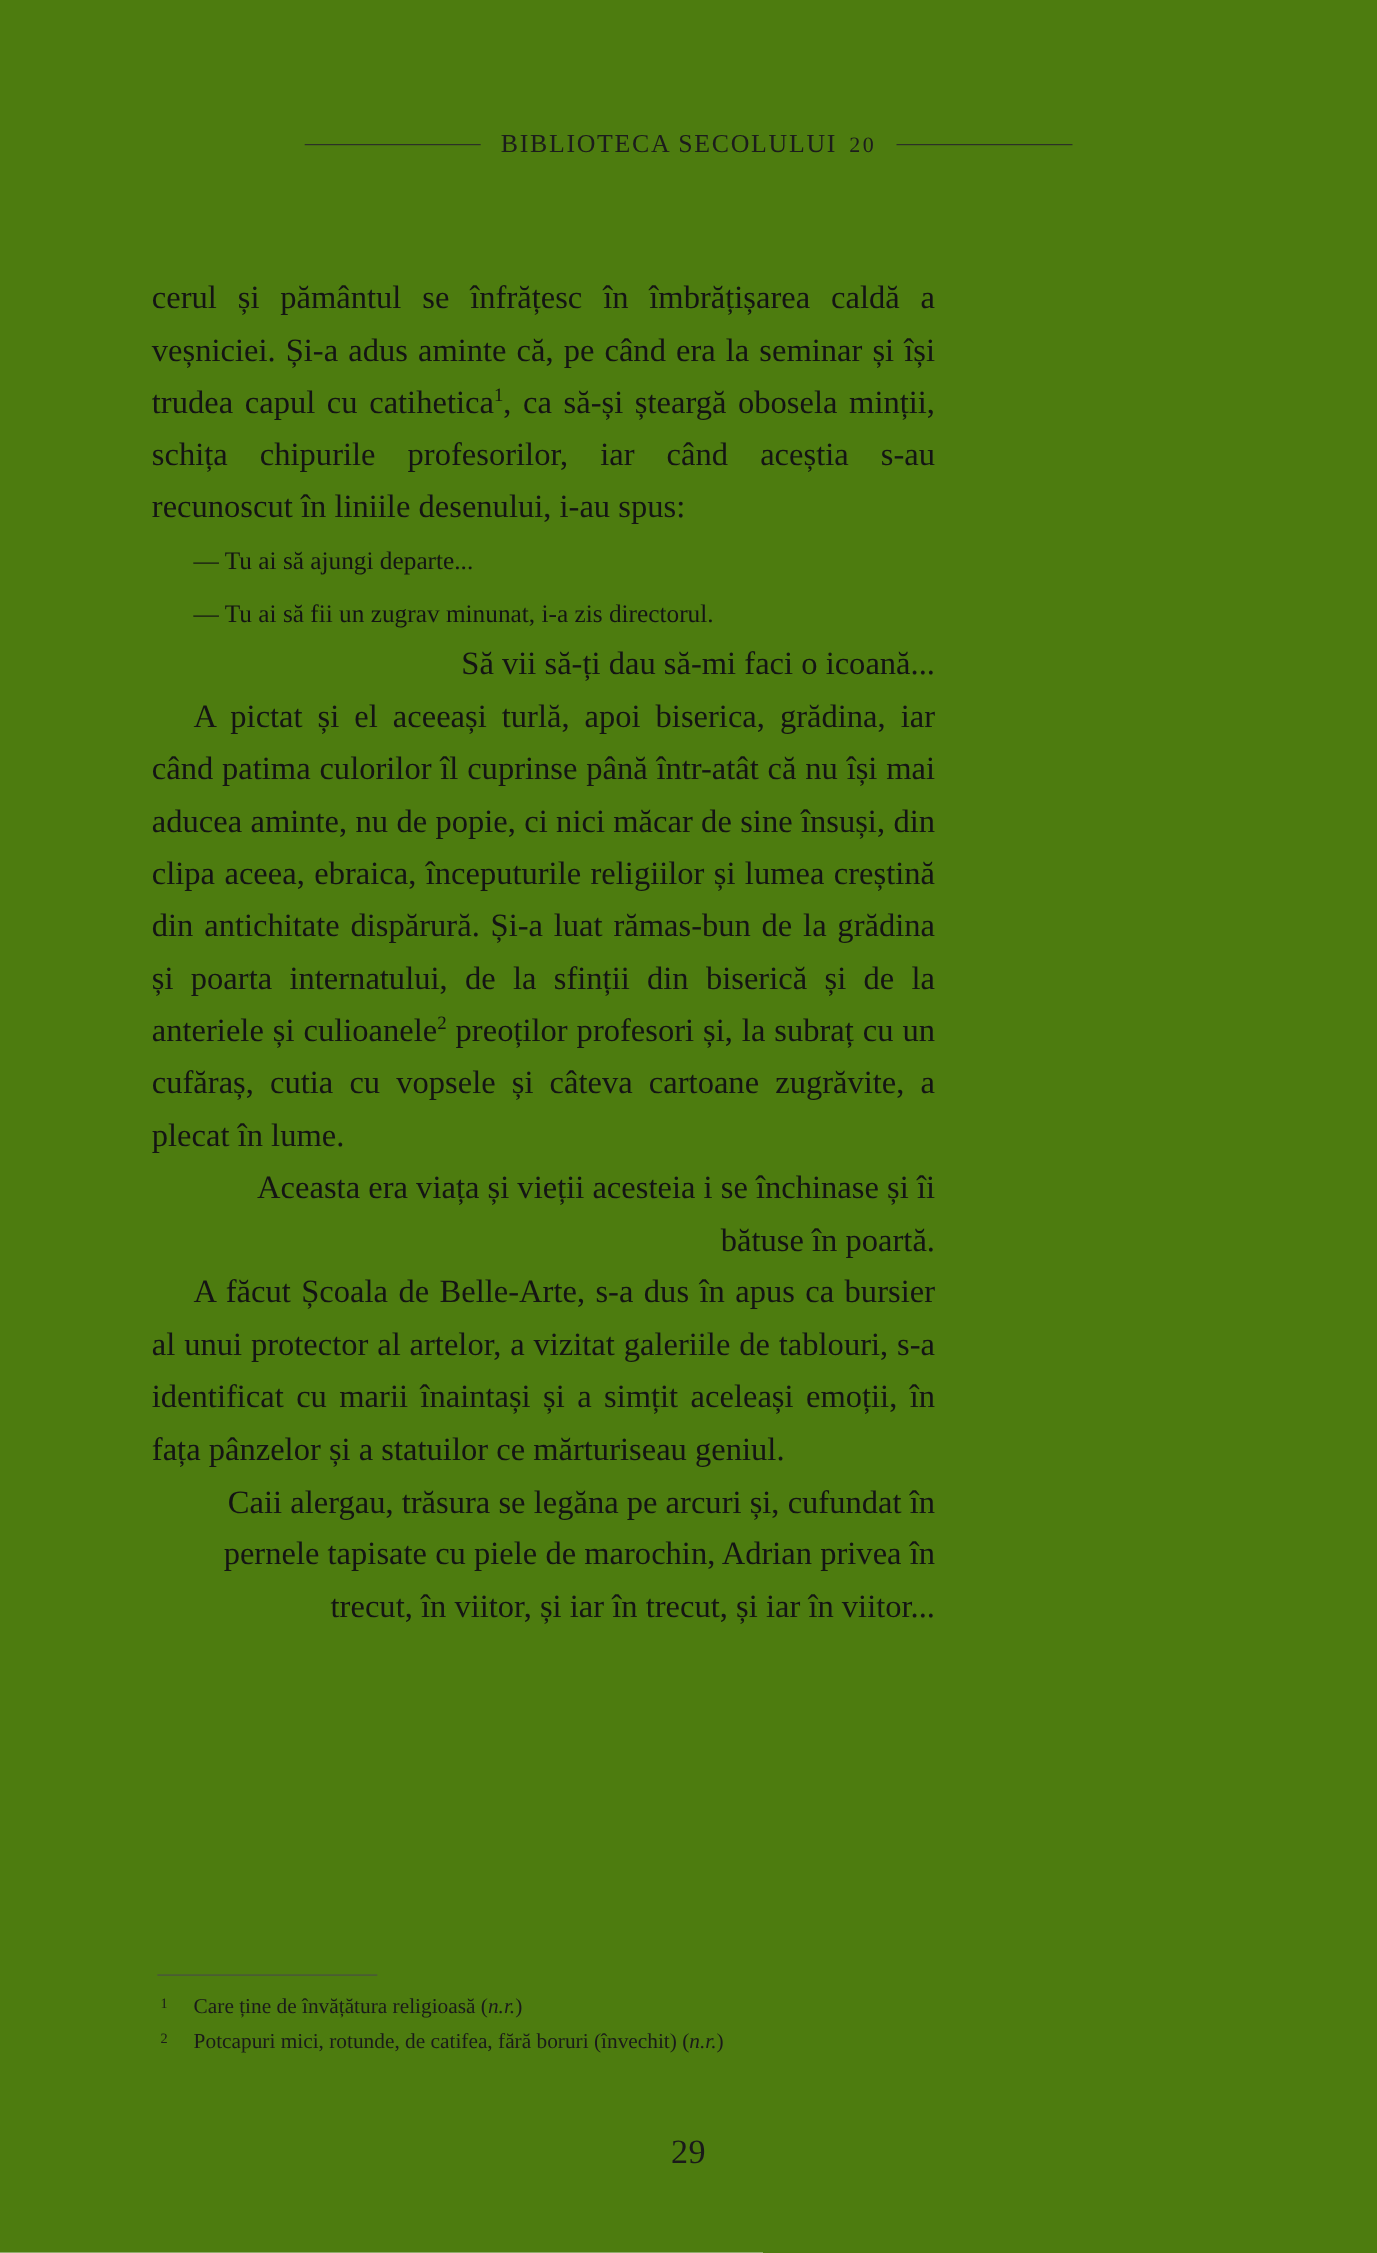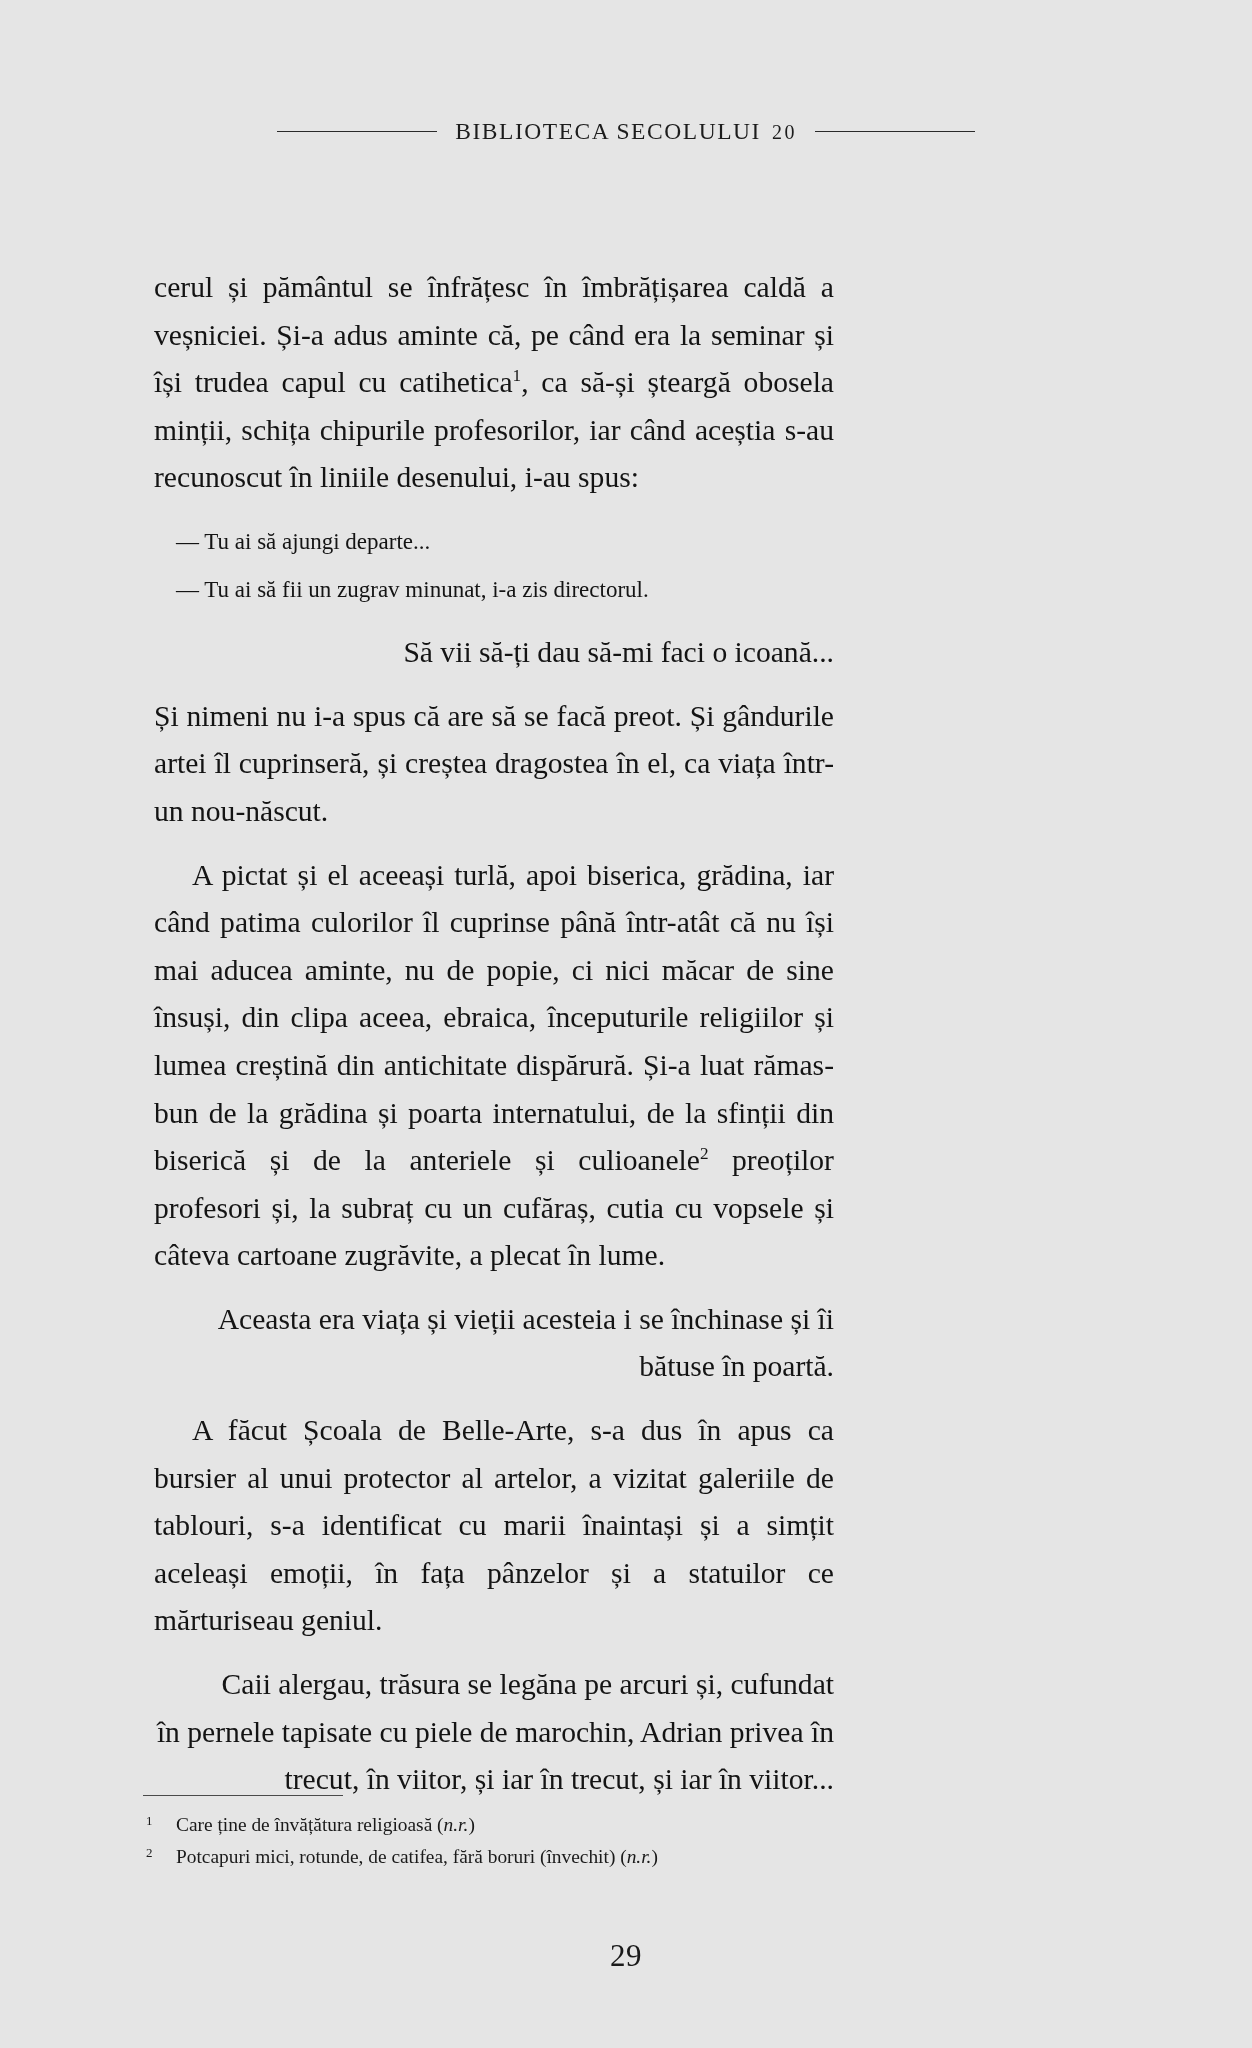--- a/index.html
+++ b/index.html
@@ -4,21 +4,21 @@
 <style>
   html, body {
     margin: 0;
     padding: 0;
     background: #ffffff;
   }
   .page {
     position: relative;
     width: 1252px;
     height: 2048px;
-    background: #e5e5e5;
+    background: #4d7c0f;
     overflow: hidden;
     font-family: "Liberation Serif", "DejaVu Serif", serif;
     color: #1a1a1a;
   }
 
   
   .running-header {
     position: absolute;
     left: 0;
     right: 0;
@@ -55,21 +55,21 @@
   }
 
   
   .textblock {
     position: absolute;
     left: 138px;
     top: 248px;
     width: 712px;
   }
   p.para {
-    margin: 16px;
+    margin: 0;
     font-size: 29.6px;
     line-height: 47.6px;
     text-align: justify;
     text-justify: inter-word;
     -webkit-hyphens: none;
     hyphens: none;
     color: #141414;
   }
   p.para.indent { text-indent: 38px; }
   p.para.noindent { text-indent: 0; }
@@ -149,21 +149,20 @@
   <div class="textblock">
 
     <p class="para noindent"><span>cerul și pământul se înfrățesc în îmbrățișarea caldă a veșniciei. Și-a adus aminte că, pe când era la seminar și își trudea capul cu catihetica</span><sup class="fn-ref">1</sup><span>, ca să-și șteargă obosela minții, schița chipurile profesorilor, iar când aceștia s-au recunoscut în liniile desenului, i-au spus:</span></p>
 
     <p class="dialogue">— Tu ai să ajungi departe...</p>
 
     <p class="dialogue">— Tu ai să fii un zugrav minunat, i-a zis directorul.</p>
 
     <p class="para noindent last-line-left">Să vii să-ți dau să-mi faci o icoană...</p>
 
-    <p class="para noindent">Și nimeni nu i-a spus că are să se facă preot. Și gândurile artei îl cuprinseră, și creștea dragostea în el, ca viața într-un nou-născut.</p>
 
     <p class="para indent"><span>A pictat și el aceeași turlă, apoi biserica, grădina, iar când patima culorilor îl cuprinse până într-atât că nu își mai aducea aminte, nu de popie, ci nici măcar de sine însuși, din clipa aceea, ebraica, începuturile religiilor și lumea creștină din antichitate dispărură. Și-a luat rămas-bun de la grădina și poarta internatului, de la sfinții din biserică și de la anteriele și culioanele</span><sup class="fn-ref">2</sup><span> preoților profesori și, la subraț cu un cufăraș, cutia cu vopsele și câteva cartoane zugrăvite, a plecat în lume.</span></p>
 
     <p class="para indent last-line-left">Aceasta era viața și vieții acesteia i se închinase și îi bătuse în poartă.</p>
 
     <p class="para indent">A făcut Școala de Belle-Arte, s-a dus în apus ca bursier al unui protector al artelor, a vizitat galeriile de tablouri, s-a identificat cu marii înaintași și a simțit aceleași emoții, în fața pânzelor și a statuilor ce mărturiseau geniul.</p>
 
     <p class="para indent last-line-left">Caii alergau, trăsura se legăna pe arcuri și, cufundat în pernele tapisate cu piele de marochin, Adrian privea în trecut, în viitor, și iar în trecut, și iar în viitor...</p>
 
   </div>

